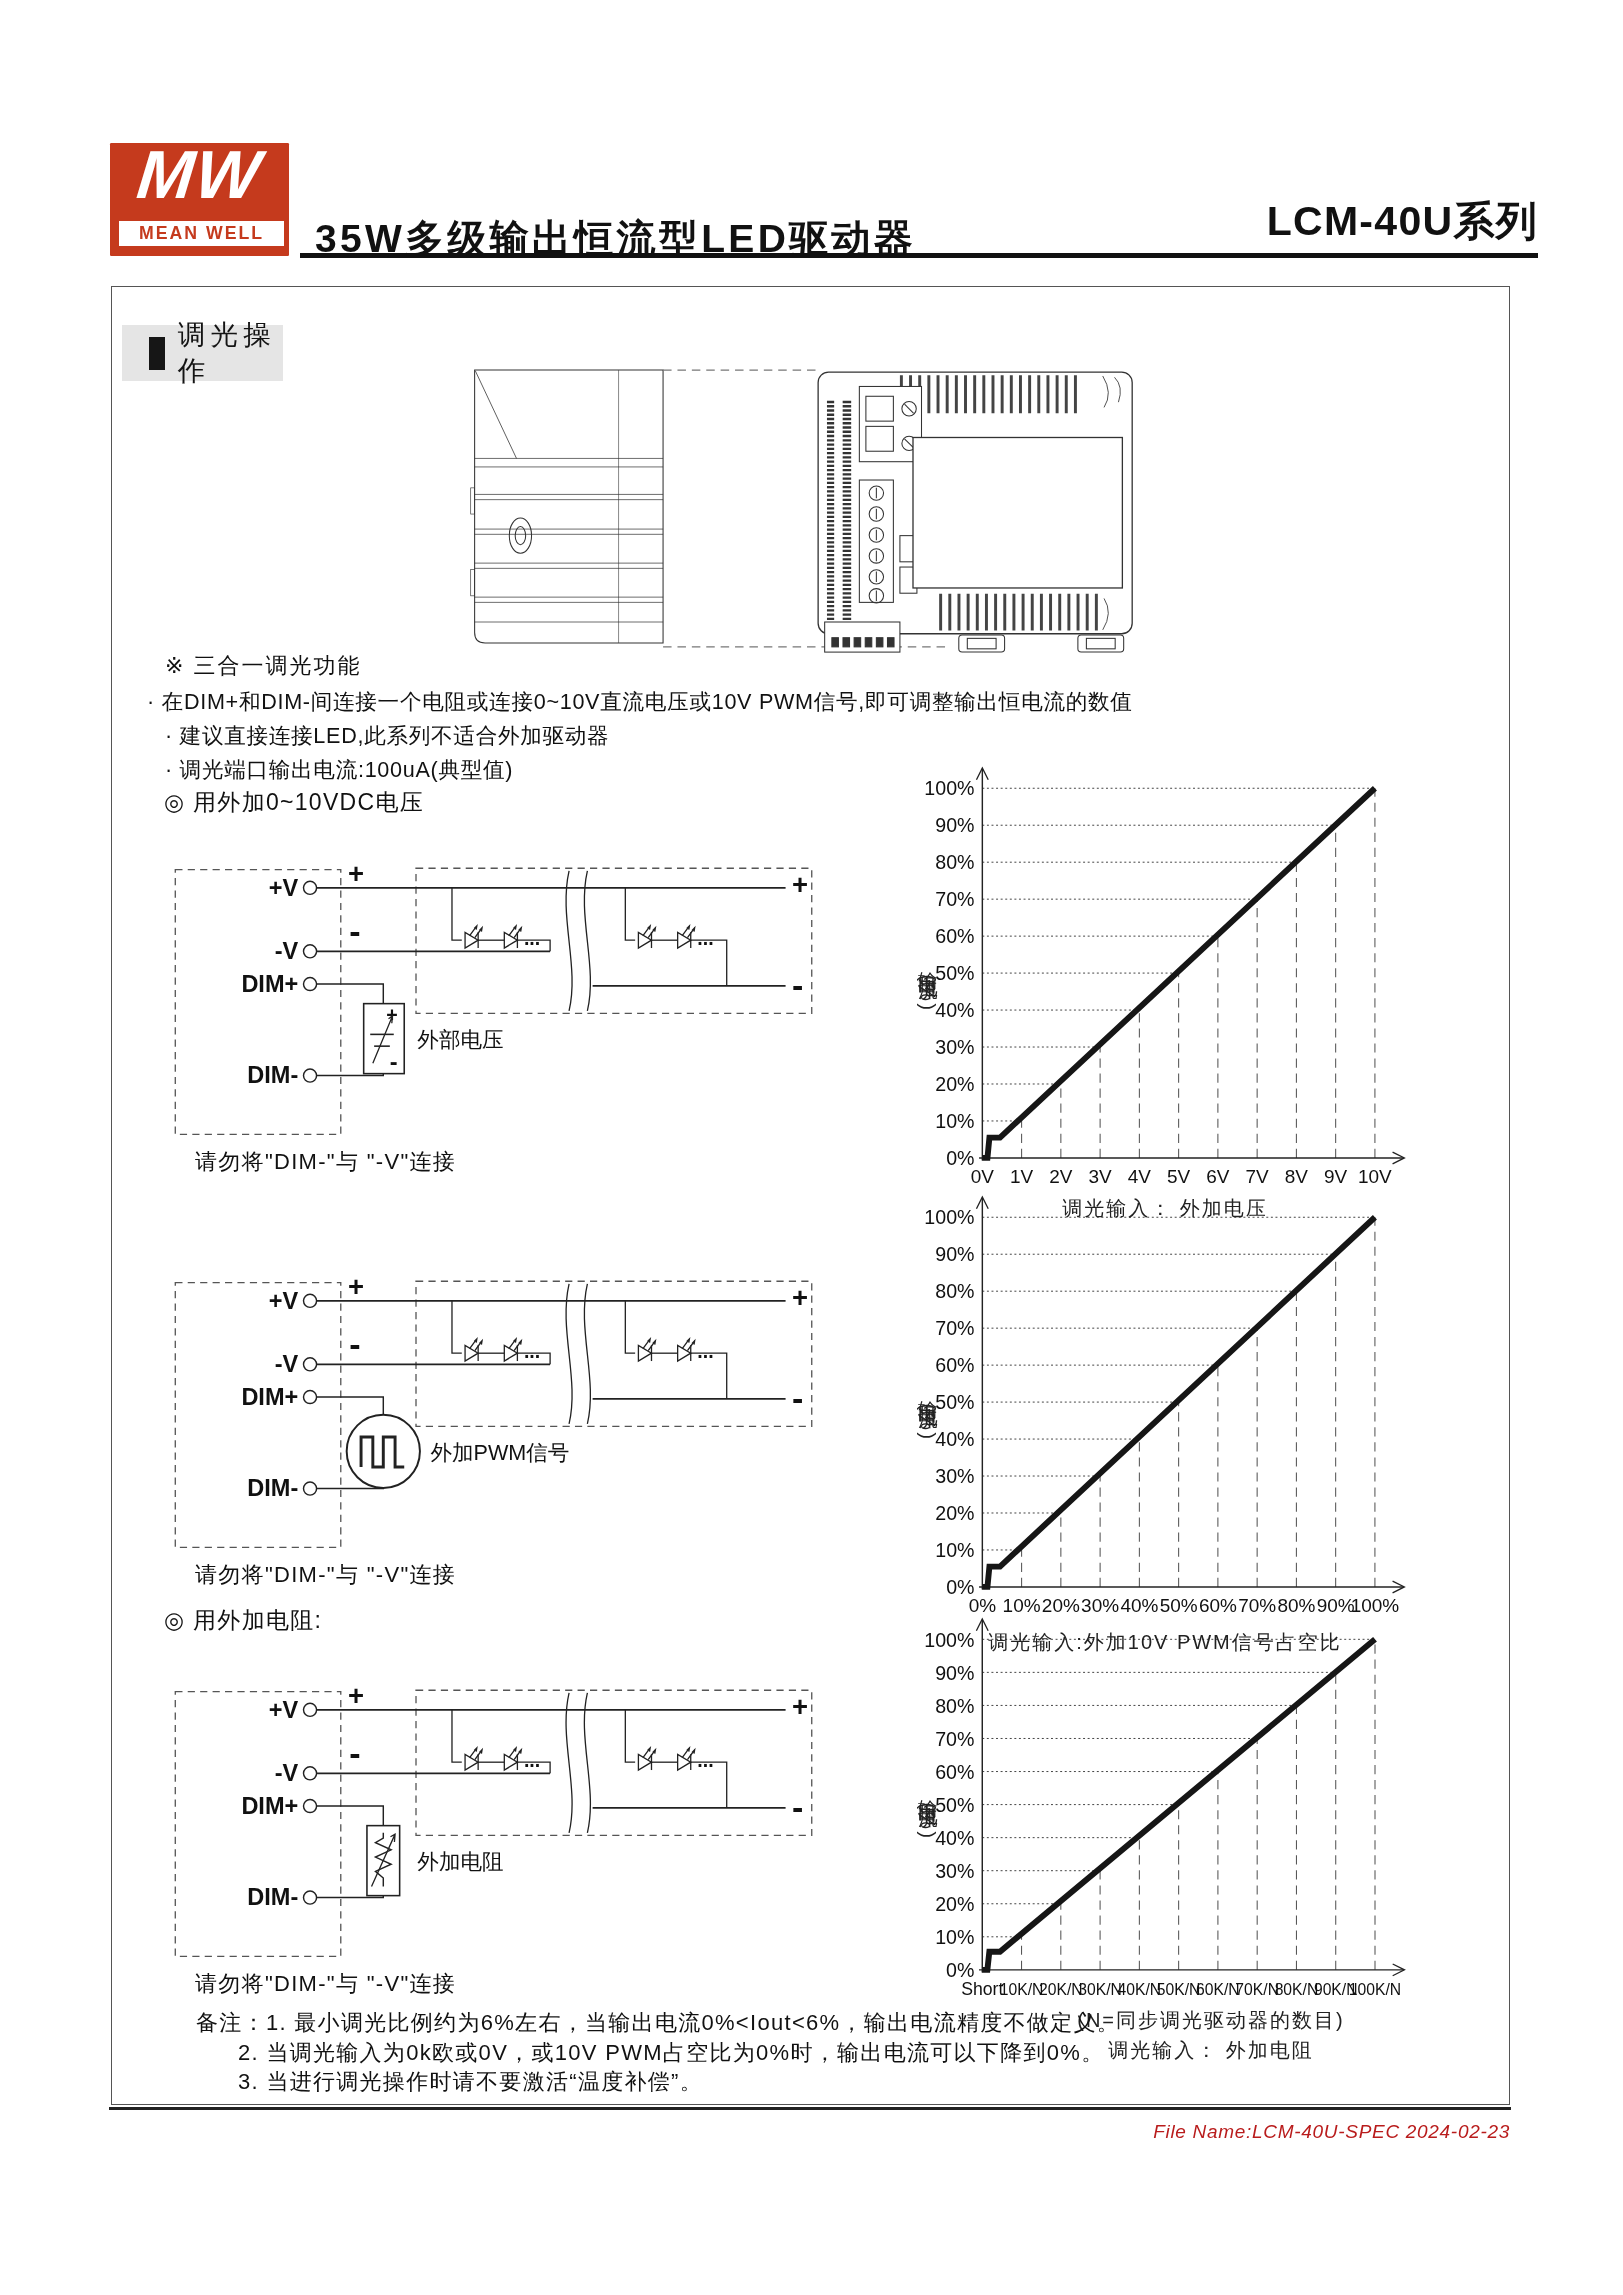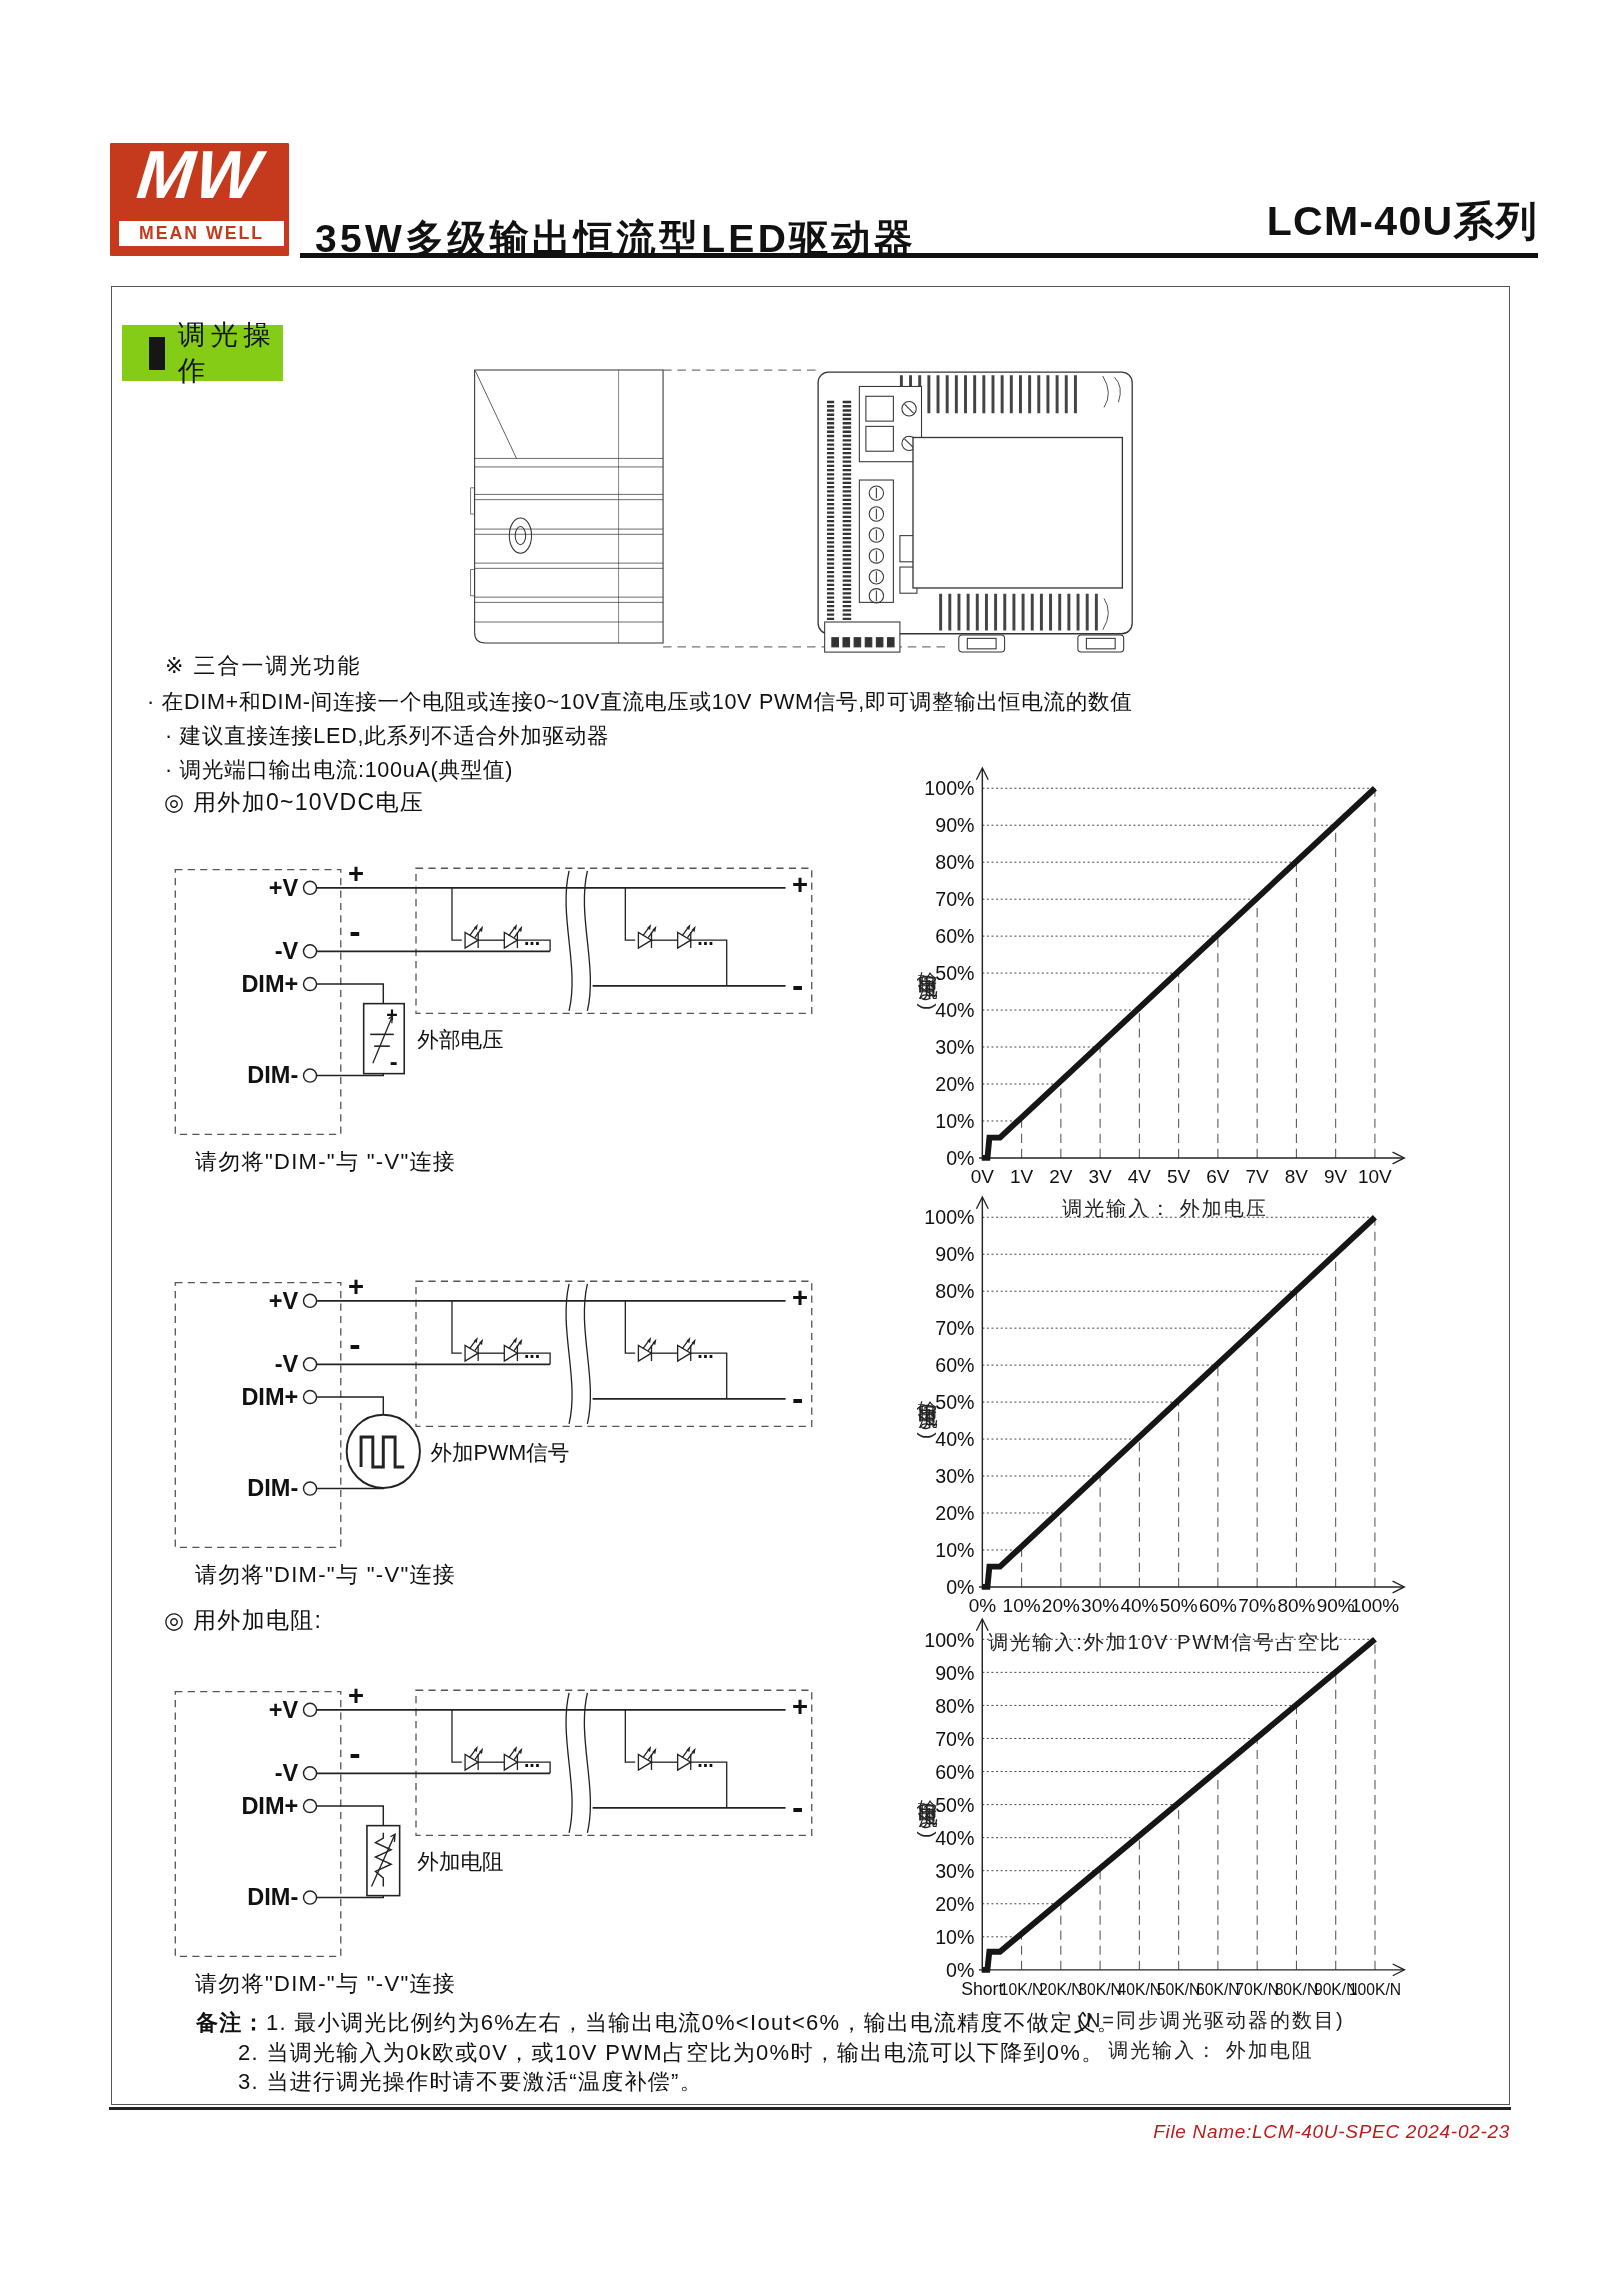--- a/index.html
+++ b/index.html
@@ -11,21 +11,21 @@
   .logo-mw{left:0;top:-7.9px;width:100%;text-align:center;font-size:68px;font-weight:bold;font-style:italic;color:#fff;letter-spacing:1.3px;transform:skewX(-6deg);}
   .logo-band{left:9.2px;right:5.2px;bottom:10.5px;height:25px;background:#fff;display:flex;align-items:center;justify-content:center;}
   .logo-band span{font-size:17.7px;font-weight:bold;letter-spacing:2px;}
   .doc-title{left:315px;top:196px;font-size:39px;font-weight:bold;letter-spacing:3.3px;white-space:nowrap;margin-top:16px;}
   .doc-series{right:85px;top:194px;font-size:41px;font-weight:bold;letter-spacing:1.3px;white-space:nowrap;}
   .head-rule{left:300px;top:253px;width:1238px;height:4.6px;background:#111;}
   
   .frame{left:111px;top:286px;width:1397px;height:1817px;border:1.3px solid #555;}
   .frame-bottom-rule{left:109px;top:2107px;width:1402px;height:2.6px;background:#222;}
   
-  .dim-ops{left:122px;top:325px;width:161px;height:56px;background:#84cc16;display:flex;align-items:center;gap:13px;padding-left:27px;box-sizing:border-box;}
+  .dim-ops{left:122px;top:325px;width:161px;height:56px;background:#e5e5e5;display:flex;align-items:center;gap:13px;padding-left:27px;box-sizing:border-box;}
   .dim-ops .sq{width:19.6px;height:33px;background:#161616;}
   .dim-ops .txt{font-size:27.5px;letter-spacing:5.2px;color:#141414;}
   
   .intro-h{left:165px;top:651px;font-size:22px;letter-spacing:2px;}
   .bullet{font-size:21.6px;letter-spacing:0.7px;white-space:nowrap;}
   .b0{left:147px;top:687px;}
   .b1{left:165px;top:721px;}
   .b2{left:165px;top:755px;}
   
   .sec-h{left:164px;font-size:23px;letter-spacing:1.3px;white-space:nowrap;}
@@ -34,21 +34,21 @@
   .cc0{top:1147px;} .cc1{top:1560px;} .cc2{top:1969px;}
   
   .chart-cap{width:504px;text-align:center;font-size:20px;letter-spacing:2px;color:#222;}
   .cap0{left:913px;top:1195px;} .cap1{left:913px;top:1629px;}
   .cap2a{left:959px;top:2007px;} .cap2b{left:959px;top:2037px;}
   .ylab{width:27.5px;font-size:19.6px;letter-spacing:2.6px;writing-mode:vertical-rl;text-orientation:mixed;display:flex;align-items:center;justify-content:center;color:#222;}
   .yl0{left:915px;top:844px;height:281px;} .yl1{left:915px;top:1273px;height:281px;} .yl2{left:915px;top:1685px;height:255px;}
   
   .note-line{font-size:22px;letter-spacing:1.3px;white-space:nowrap;}
   .nl0{left:196px;top:2008px;} .nl1{left:238px;top:2038px;} .nl2{left:238px;top:2067px;}
-  .note-label{font-weight:bold;}
+  .note-label{font-weight:normal;}
   
   .footer{right:113px;top:2121px;font-size:19px;font-style:italic;color:#b91c1c;letter-spacing:0.7px;}
   svg{display:block;}
   svg text{font-family:"Liberation Sans","DejaVu Sans",sans-serif;}
 </style>
 </head>
 <body>
 
 <div class="page">
 

